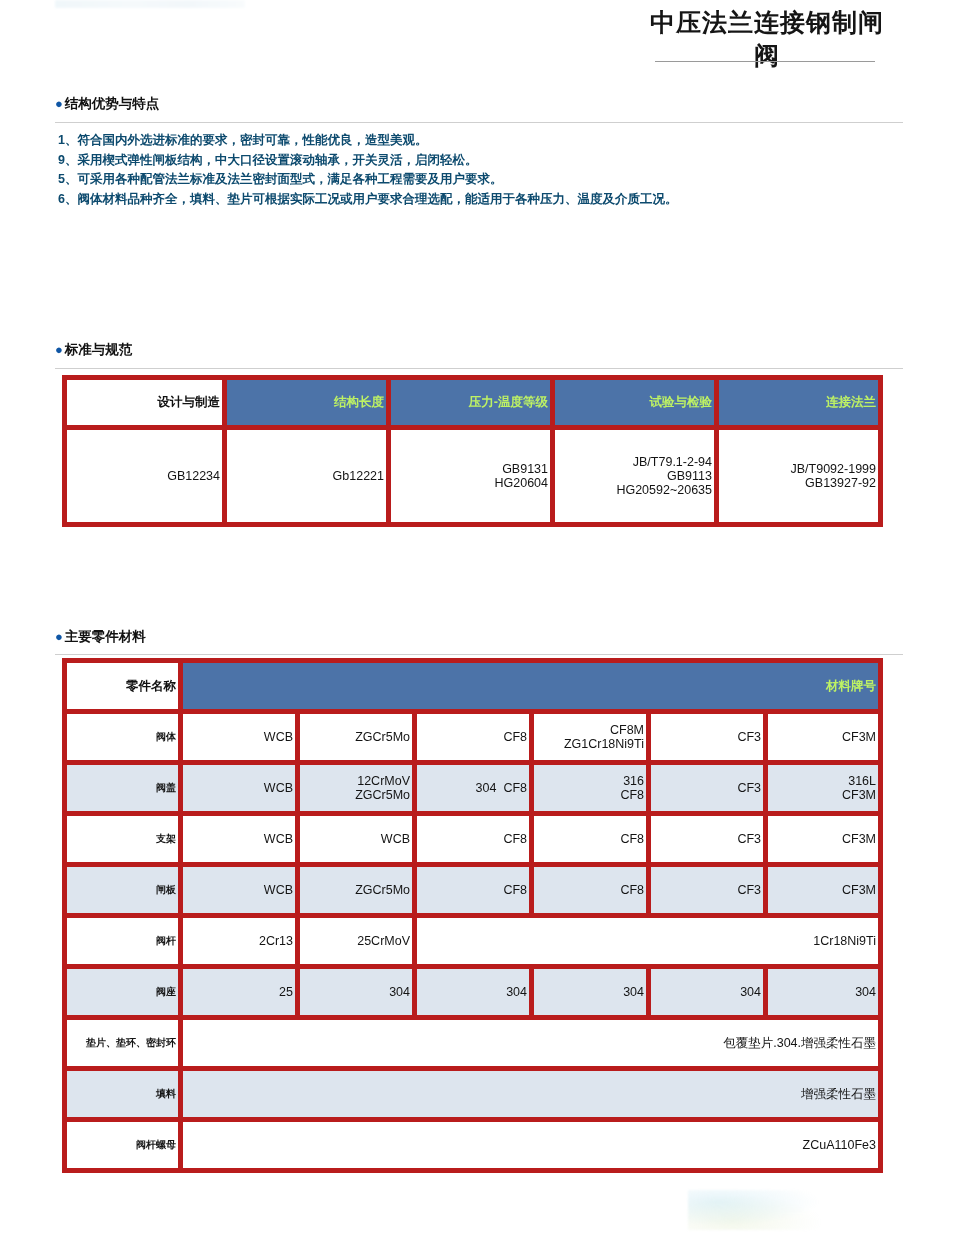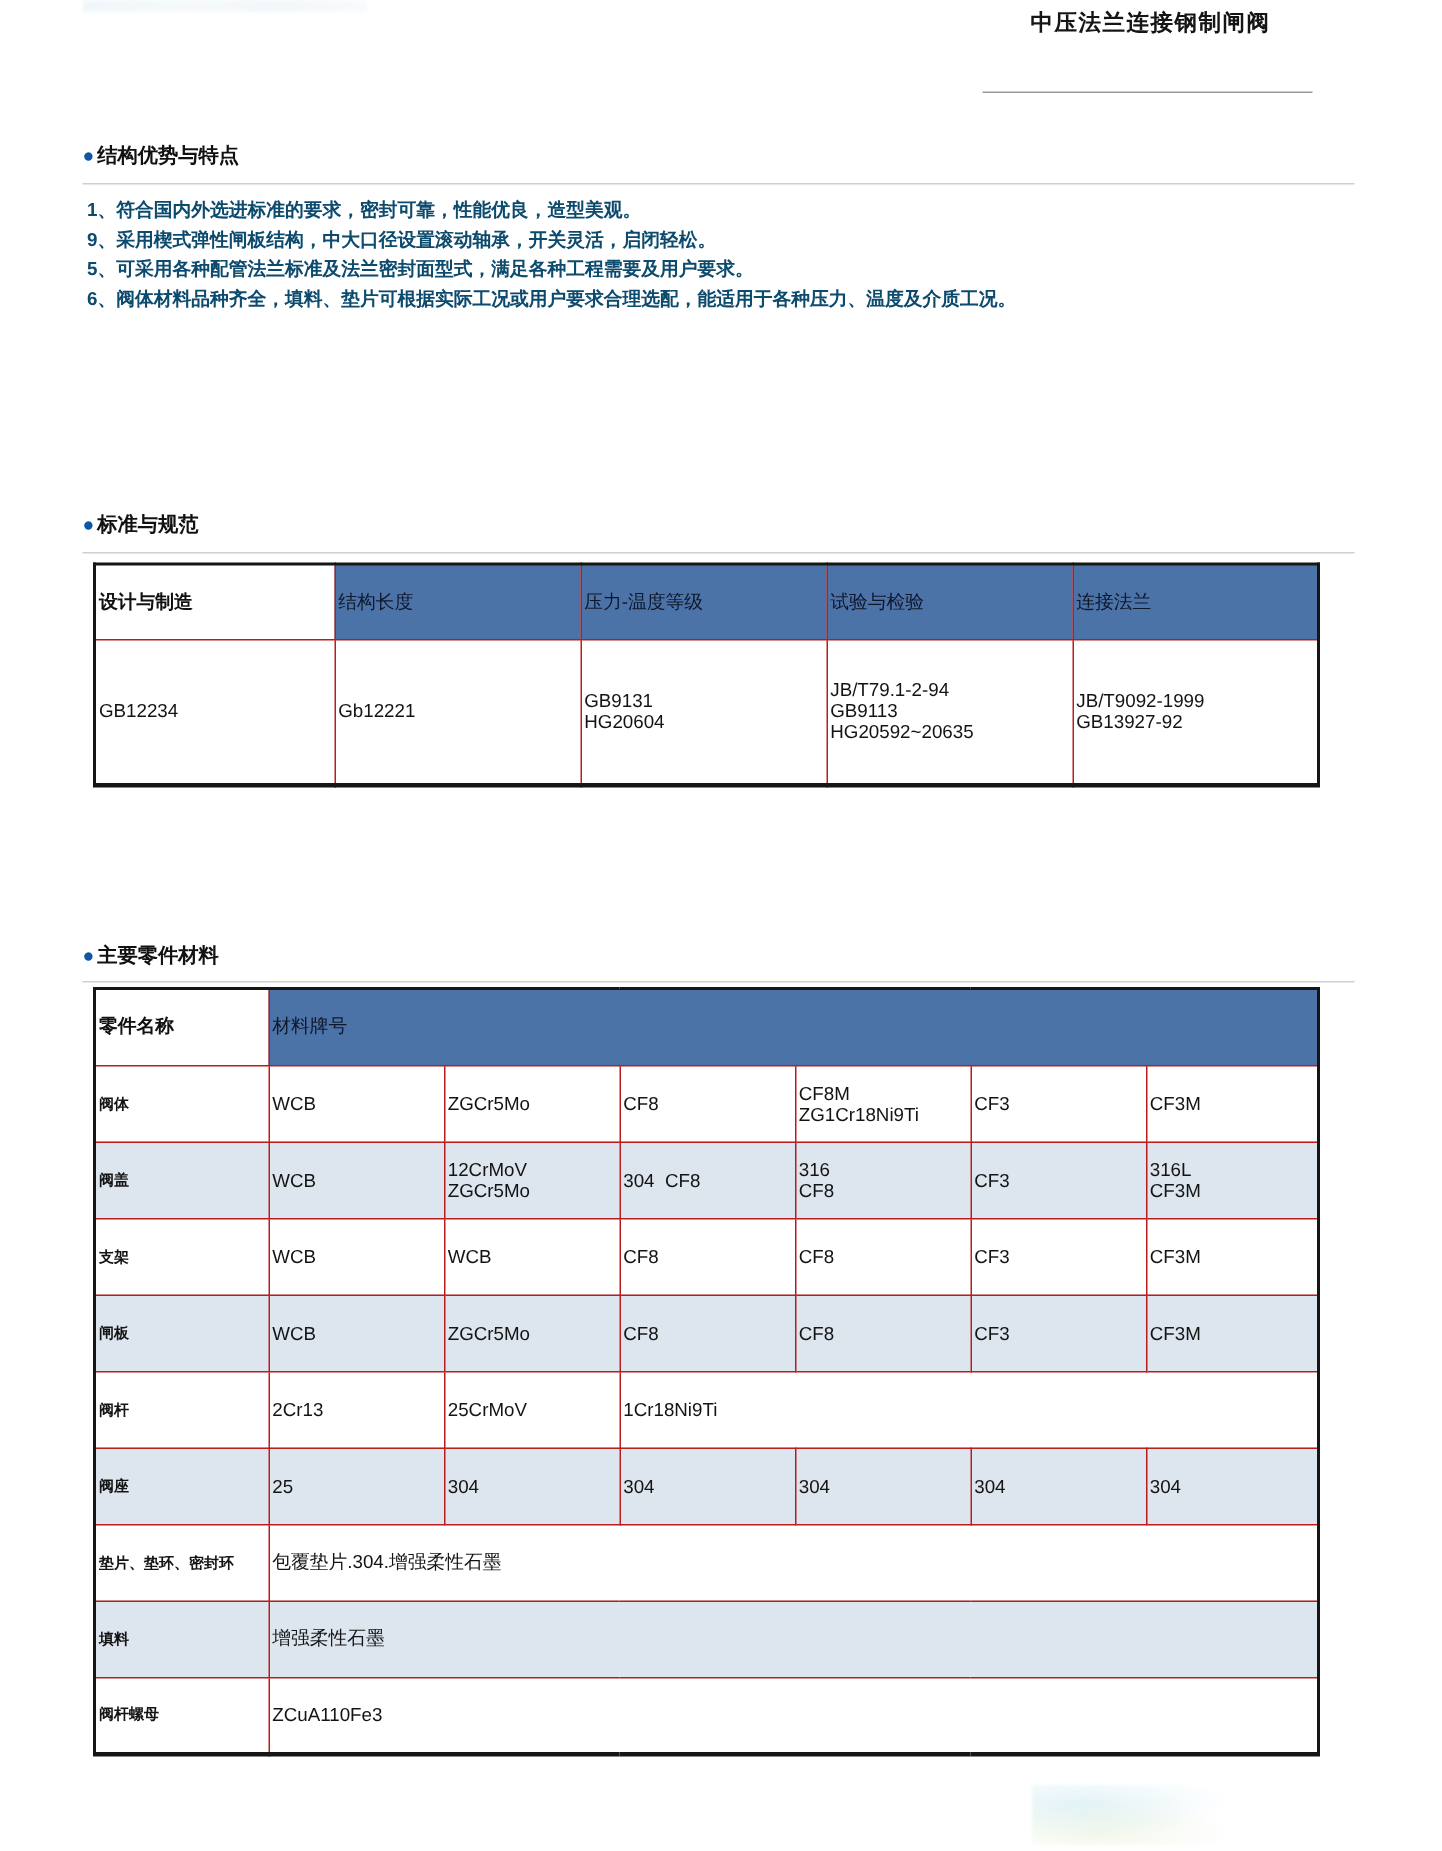--- a/index.html
+++ b/index.html
@@ -9,21 +9,21 @@
     font-family: "Liberation Sans", "DejaVu Sans", sans-serif;
     color: #1a1a1a;
     position: relative;
     overflow: hidden;
   }
   .page { position: absolute; inset: 0; }
 
   
   .title-block {
     position: absolute; top: 6px; left: 650px; width: 234px;
-    text-align: center; font-size: 15px; font-weight: 700;
+    text-align: center; font-size: 25px; font-weight: 700;
     letter-spacing: 1px; color: #151515;
   }
   .title-underline {
     position: absolute; top: 61px; left: 655px; width: 220px;
     border-top: 1px solid #9a9a9a; height: 0;
   }
 
   
   .section-header {
     position: absolute; left: 55px;
@@ -48,29 +48,29 @@
   .feature-list div { white-space: nowrap; }
 
   
   table {
     position: absolute; left: 62px; width: 816px;
     border-collapse: collapse; table-layout: fixed;
     font-size: 12.5px; color: #141414;
     border: 2px solid #161616; border-bottom-width: 3px;
   }
   th, td {
-    border: 1px solid #b91c1c;
-    text-align: left; vertical-align: middle;
+    border: 5px solid #b91c1c;
+    text-align: right; vertical-align: middle;
     white-space: pre-wrap; padding: 2px;
   }
   .standards-table { top: 375px; }
   .standards-table th { height: 50px; }
   .standards-table td { height: 97px; }
   .blue-head {
-    background: #4c73a8; color: #0f172a; font-weight: 400;
+    background: #4c73a8; color: #bef264; font-weight: 700;
   }
   .white-head {
     background: #ffffff; color: #111; font-weight: 700;
   }
   .materials-table { top: 658px; }
   .materials-table th, .materials-table td { height: 51px; }
   .materials-table .row-label { background: #ffffff; font-weight: 700; font-size: 10px; }
   .materials-table td { background: #ffffff; }
   .materials-table tr.stripe td { background: #dde5ee; }
 

